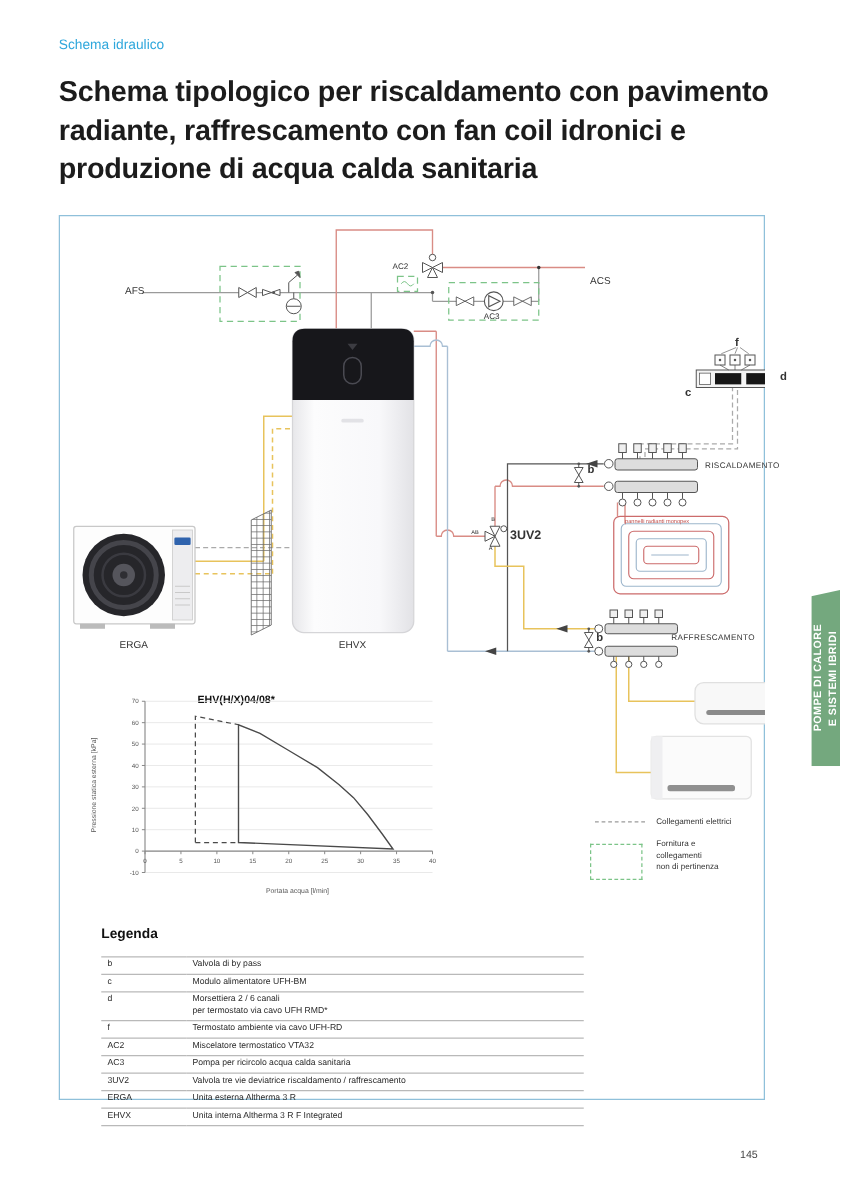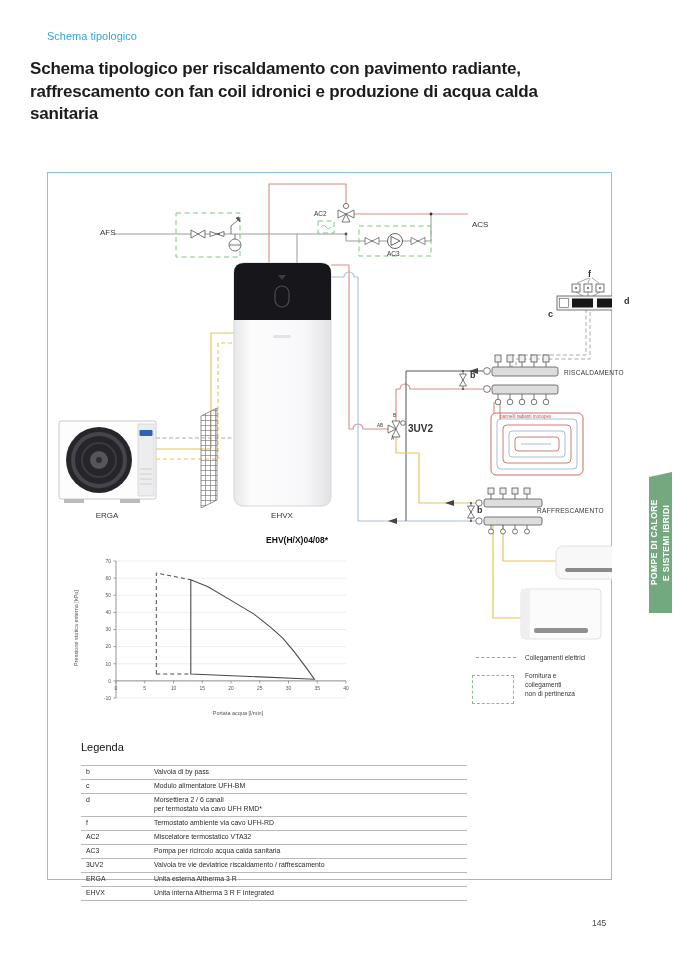--- a/index.html
+++ b/index.html
@@ -1,48 +1,48 @@
 <!DOCTYPE html>
 <html><head>
 <meta charset="utf-8">
 <style>
   html,body{margin:0;padding:0;background:#fff;}
   .page{position:relative;width:678px;height:959px;background:#fff;overflow:hidden;
         font-family:"Liberation Sans",sans-serif;color:#222;}
   .abs{position:absolute;}
   .eyebrow{left:47px;top:30px;font-size:11px;color:#2fa7dc;}
-  .title{left:30px;top:58px;width:578px;font-size:17px;font-weight:bold;color:#1c1c1c;
+  .title{left:47px;top:58px;width:578px;font-size:23px;font-weight:bold;color:#1c1c1c;
          line-height:1.33;letter-spacing:-0.2px;}
   .frame{left:47px;top:172px;width:563px;height:706px;border:1.5px solid #8fc0da;}
   .lbl{position:absolute;color:#333;white-space:nowrap;}
   .pre{white-space:pre-line;}
   .side-tab{left:649px;top:472px;width:23px;height:141px;background:#74a87e;
             clip-path:polygon(0 3.5%,100% 0,100% 100%,0 100%);}
   .side-tab span{position:absolute;inset:0;display:flex;align-items:center;justify-content:center;
             writing-mode:vertical-rl;transform:rotate(180deg);color:#fff;font-weight:bold;
             font-size:8.5px;letter-spacing:.4px;line-height:1.4;text-align:center;white-space:pre-line;}
   .pagenum{left:592px;top:918px;width:34px;text-align:left;font-size:8.5px;color:#444;}
-  .chart-title{left:110px;top:362px;width:170px;text-align:right;font-weight:bold;font-size:8.5px;color:#111;}
+  .chart-title{left:110px;top:381px;width:170px;text-align:left;font-weight:bold;font-size:8.5px;color:#111;}
   .axis-label{font-size:5.5px;color:#555;text-align:center;}
   .legend-line{left:428px;top:484px;width:40px;border-top:1.2px dashed #9a9a9a;}
   .legend-box{left:424px;top:502px;width:40px;height:27px;border:1.2px dashed #7cc488;}
   .legend-txt{font-size:6.5px;color:#333;line-height:1.4;}
-  .legenda-h{left:33px;top:568px;font-size:11px;font-weight:normal;color:#111;}
+  .legenda-h{left:33px;top:568px;font-size:11px;font-weight:bold;color:#111;}
   table.leg{position:absolute;left:33px;top:592px;width:386px;border-collapse:collapse;}
   table.leg td{border-top:1px solid #b9b9b9;font-size:6.9px;padding:2px 5px;vertical-align:top;
                color:#2a2a2a;line-height:1.3;}
   table.leg tr:last-child td{border-bottom:1px solid #b9b9b9;}
   table.leg td.code{width:58px;}
 </style>
 </head>
 <body>
 
 <div class="page">
 
-  <div class="abs eyebrow">Schema tipologico</div>
+  <div class="abs eyebrow">Schema idraulico</div>
   <div class="abs title">Schema tipologico per riscaldamento con pavimento radiante, raffrescamento con fan coil idronici e produzione di acqua calda sanitaria</div>
 
   <div class="abs frame">
 
     <svg width="564" height="706" viewBox="0 0 564 706" style="position:absolute;left:0;top:0;">
       <defs>
         <linearGradient id="tankG" x1="0" y1="0" x2="1" y2="0">
           <stop offset="0" stop-color="#e7e7ea"></stop>
             <stop offset="0.18" stop-color="#fcfcfd"></stop>
           <stop offset="0.72" stop-color="#f8f8fa"></stop>

